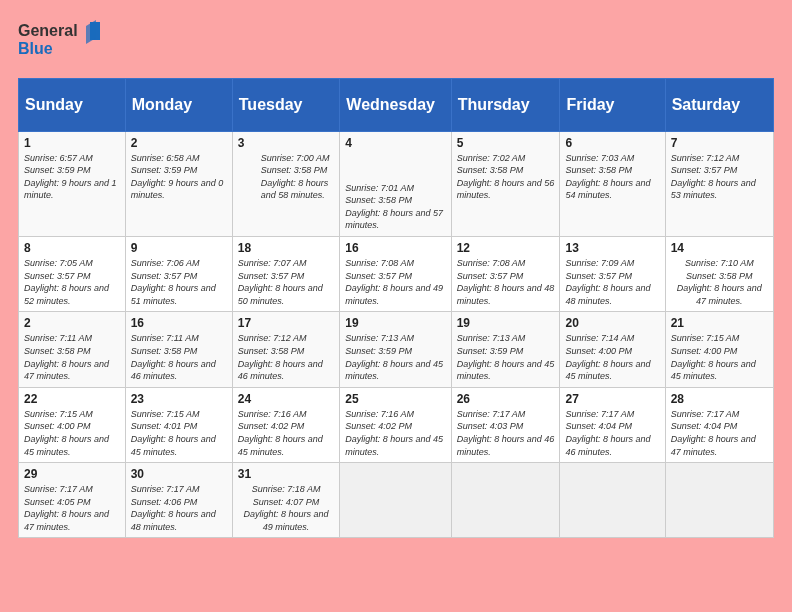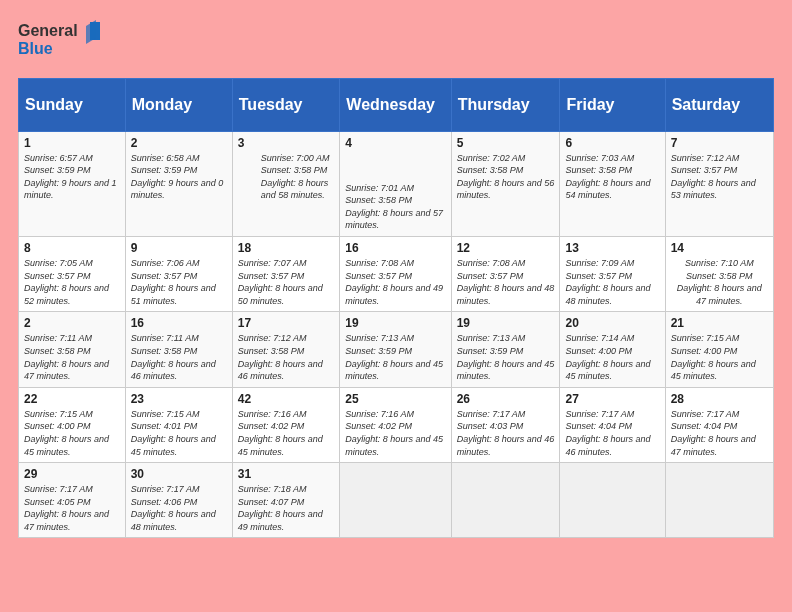--- a/index.html
+++ b/index.html
@@ -264,21 +264,21 @@
 Sunset: 4:00 PM
 Daylight: 8 hours and 45 minutes.</div>
           </td>
           <td>
             <span class="day-num">23</span>
             <div class="day-info" style="white-space: pre-line;">Sunrise: 7:15 AM
 Sunset: 4:01 PM
 Daylight: 8 hours and 45 minutes.</div>
           </td>
           <td>
-            <span class="day-num">42</span>
+            <span class="day-num">24</span>
             <div class="day-info" style="white-space: pre-line;">Sunrise: 7:16 AM
 Sunset: 4:02 PM
 Daylight: 8 hours and 45 minutes.</div>
           </td>
           <td>
             <span class="day-num">25</span>
             <div class="day-info" style="white-space: pre-line;">Sunrise: 7:16 AM
 Sunset: 4:02 PM
 Daylight: 8 hours and 45 minutes.</div>
           </td>
@@ -309,21 +309,21 @@
 Daylight: 8 hours and 47 minutes.</div>
           </td>
           <td>
             <span class="day-num">30</span>
             <div class="day-info" style="white-space: pre-line;">Sunrise: 7:17 AM
 Sunset: 4:06 PM
 Daylight: 8 hours and 48 minutes.</div>
           </td>
           <td>
             <span class="day-num">31</span>
-            <div class="day-info" style="white-space: pre-line;">Sunrise: 7:18 AM
+            <div class="day-info" style="white-space: pre-line; text-align: center;">Sunrise: 7:18 AM
 Sunset: 4:07 PM
 Daylight: 8 hours and 49 minutes.</div>
           </td>
           <td class="empty-cell"></td>
           <td class="empty-cell"></td>
           <td class="empty-cell"></td>
           <td class="empty-cell"></td>
         </tr>
       </tbody>
   </table>

